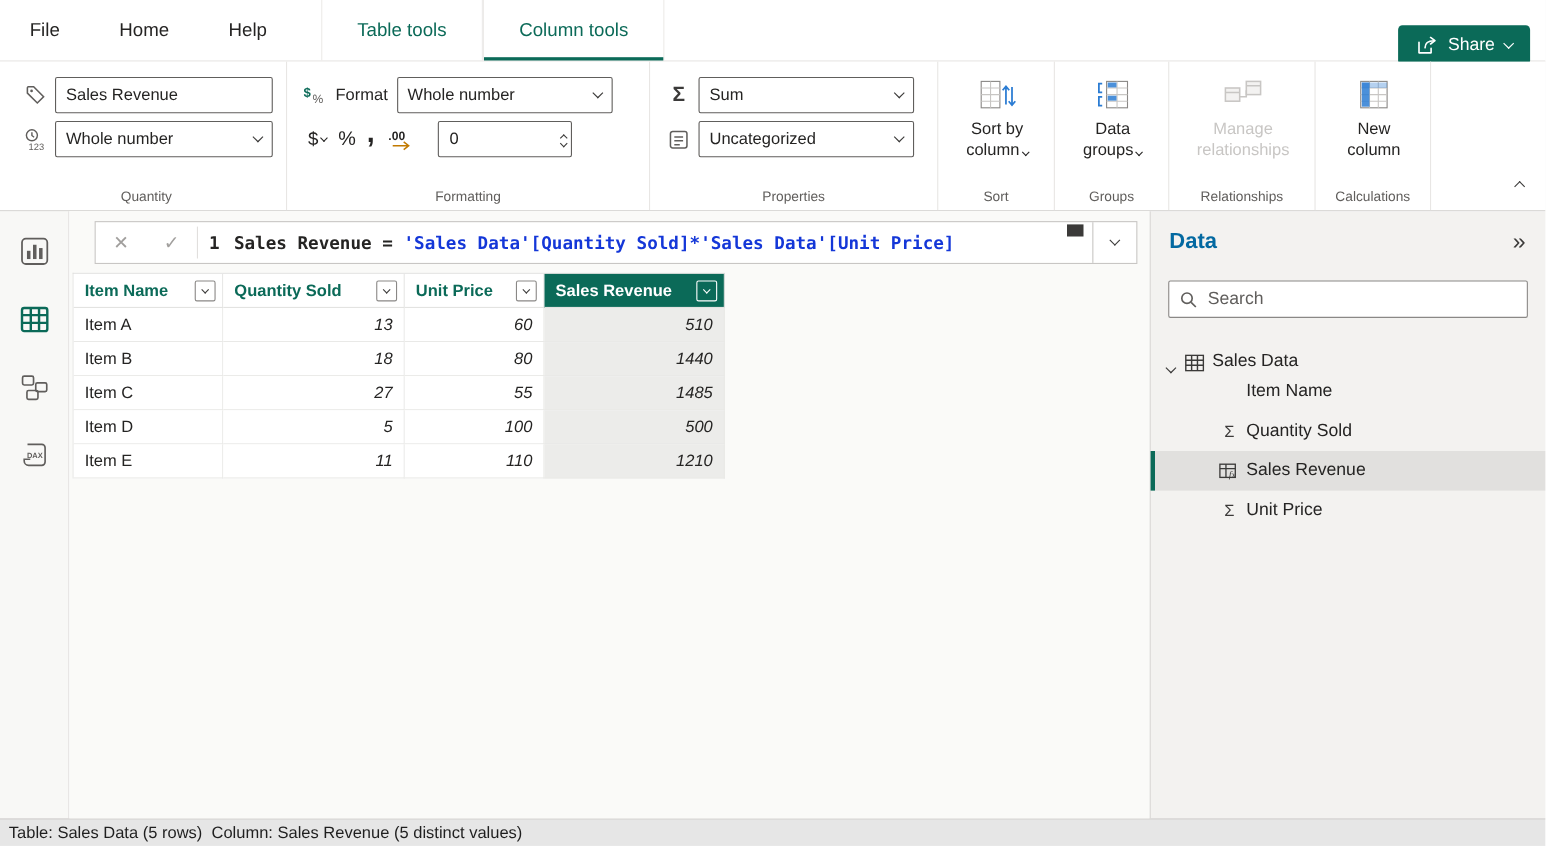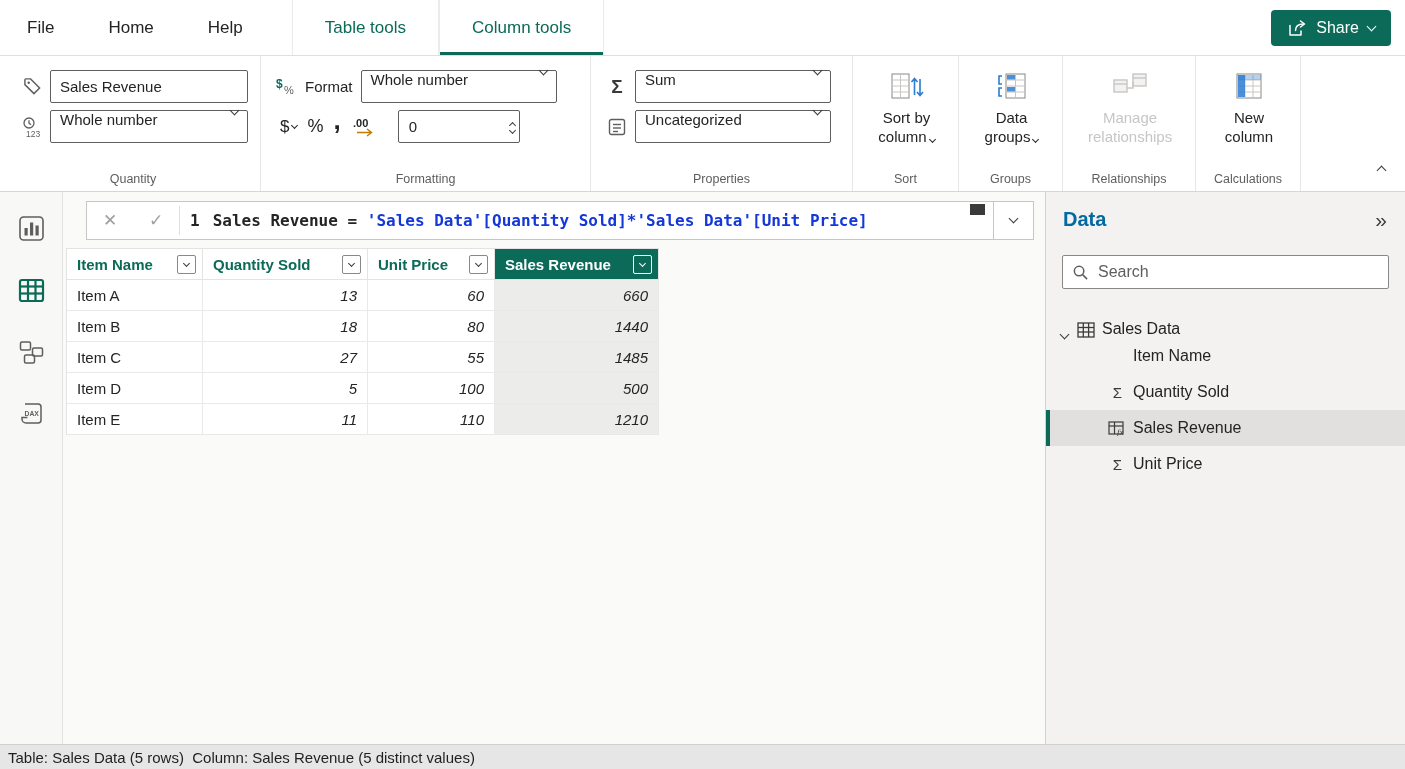--- a/index.html
+++ b/index.html
@@ -6,36 +6,36 @@
   html,body{width:1405px;height:769px;overflow:hidden}
   body{font-family:"Liberation Sans",sans-serif;color:#252423;background:#fff;font-size:15px}
   #app{width:1405px;height:769px;display:flex;flex-direction:column}
 
   
   #menubar{height:56px;background:#fff;border-bottom:1px solid #E1DFDD;display:flex;align-items:stretch;position:relative;flex:0 0 auto}
   .menu-item{padding:0 27px;display:flex;align-items:center;font-size:17px;color:#252423;cursor:pointer}
   .ctx-tabs{display:flex;margin-left:22px}
   .ctx-tab{padding:0 32px;display:flex;align-items:center;font-size:17px;color:#0B6A58;position:relative;border-left:1px solid #EDEBE9;border-right:1px solid #EDEBE9}
   .ctx-tab.active::after{content:"";position:absolute;left:0;right:0;bottom:0;height:3px;background:#0B6A58}
-  #share-btn{position:absolute;right:14px;top:10px;height:36px;background:#0B6A58;color:#fff;border:none;border-radius:4px;display:flex;align-items:center;gap:9px;padding:0 16px;font-size:16px;cursor:pointer}
+  #share-btn{position:absolute;right:14px;top:23px;height:36px;background:#0B6A58;color:#fff;border:none;border-radius:4px;display:flex;align-items:center;gap:9px;padding:0 16px;font-size:16px;cursor:pointer}
 
   .chev{display:inline-block;width:7px;height:7px;border-right:1.6px solid currentColor;border-bottom:1.6px solid currentColor;transform:rotate(45deg);flex:0 0 auto;margin-top:-4px}
   .chev.sm{width:5px;height:5px;border-width:1.3px;margin-top:-2px}
   .chev.up{transform:rotate(-135deg);margin-top:3px}
 
   
   #ribbon{height:136px;background:#fff;border-bottom:1px solid #D8D6D4;display:flex;padding-left:6px;position:relative;flex:0 0 auto}
   .rsection{position:relative;padding:14px 12px 24px 14px;display:flex;flex-direction:column}
   .rsection + .rsection{border-left:1px solid #E8E6E4}
   .rsection:last-of-type{border-right:1px solid #E8E6E4}
   .rsection-label{position:absolute;bottom:5px;left:0;right:0;text-align:center;font-size:12.5px;color:#605E5C}
   .rrow{display:flex;align-items:center;height:33px;margin-bottom:7px}
   .ricon{width:24px;display:flex;align-items:center;justify-content:center;color:#605E5C;flex:0 0 auto;margin-right:6px}
   .rinput,.rselect{height:33px;border:1px solid #605E5C;border-radius:2px;background:#fff;font-size:15px;padding:0 9px;font-family:"Liberation Sans",sans-serif;color:#252423}
-  .rselect{display:flex;justify-content:space-between;gap:6px;cursor:pointer}
+  .rselect{display:flex;align-items:center;justify-content:space-between;gap:6px;cursor:pointer}
   .rselect .chev{color:#3B3A39}
   .fmt-small-btn{display:flex;align-items:center;justify-content:center;height:30px;padding:0 5px;color:#252423;cursor:pointer;gap:3px}
   .spinner{width:122px;height:33px;border:1px solid #605E5C;border-radius:2px;background:#fff;display:flex;align-items:center;justify-content:space-between;padding:0 4px 0 10px;margin-left:12px}
   .spin-arrows{display:flex;flex-direction:column;gap:3px;align-items:center}
   .spin-arrows .chev{width:5px;height:5px;border-width:1.2px;color:#3B3A39}
   .bigbtn{display:flex;flex-direction:column;align-items:center;padding-top:0;cursor:pointer;color:#252423}
   .bigbtn .blabel{margin-top:6px;font-size:15px;line-height:19px;text-align:center;max-width:84px}
   .bigbtn.disabled{color:#C8C6C4;cursor:default}
   .bigbtn .blabel .chev{margin-left:3px}
   #collapse-ribbon{position:absolute;right:16px;bottom:10px;color:#3B3A39;cursor:pointer;padding:4px}
@@ -365,21 +365,21 @@
         <div class="gh sel">
             <span>Sales Revenue</span>
             <span class="filter-btn">
               <span class="chev sm"></span>
             </span>
           </div>
 
         <div class="gc">Item A</div>
         <div class="gc num">13</div>
         <div class="gc num">60</div>
-        <div class="gc num selcol">660</div>
+        <div class="gc num selcol">510</div>
 
         <div class="gc">Item B</div>
         <div class="gc num">18</div>
         <div class="gc num">80</div>
         <div class="gc num selcol">1440</div>
 
         <div class="gc">Item C</div>
         <div class="gc num">27</div>
         <div class="gc num">55</div>
         <div class="gc num selcol">1485</div>

